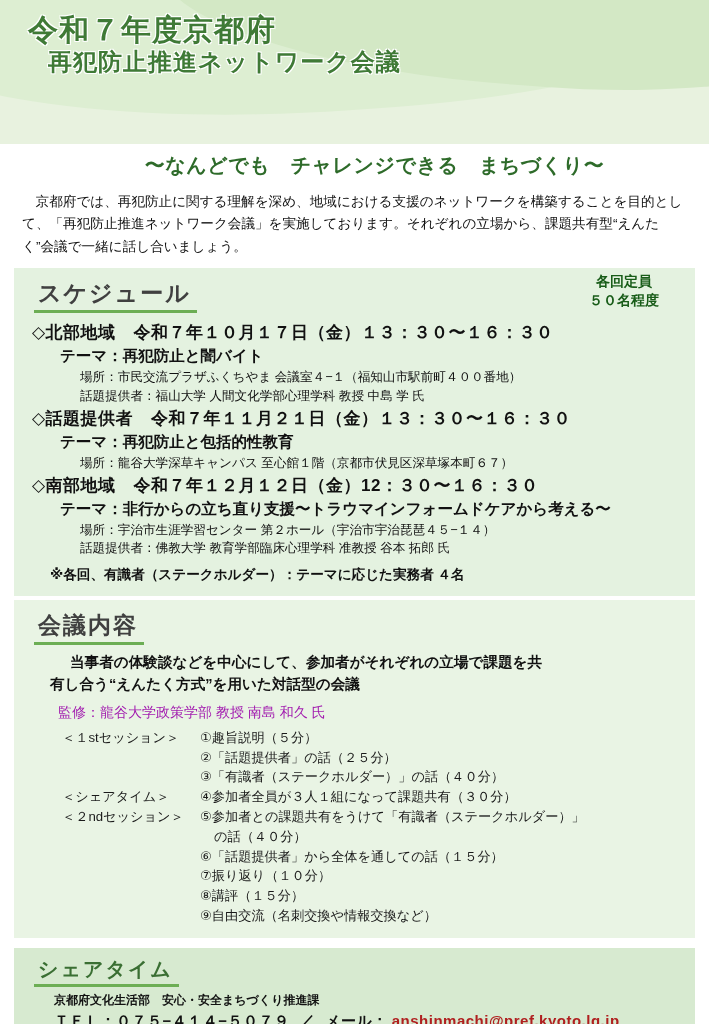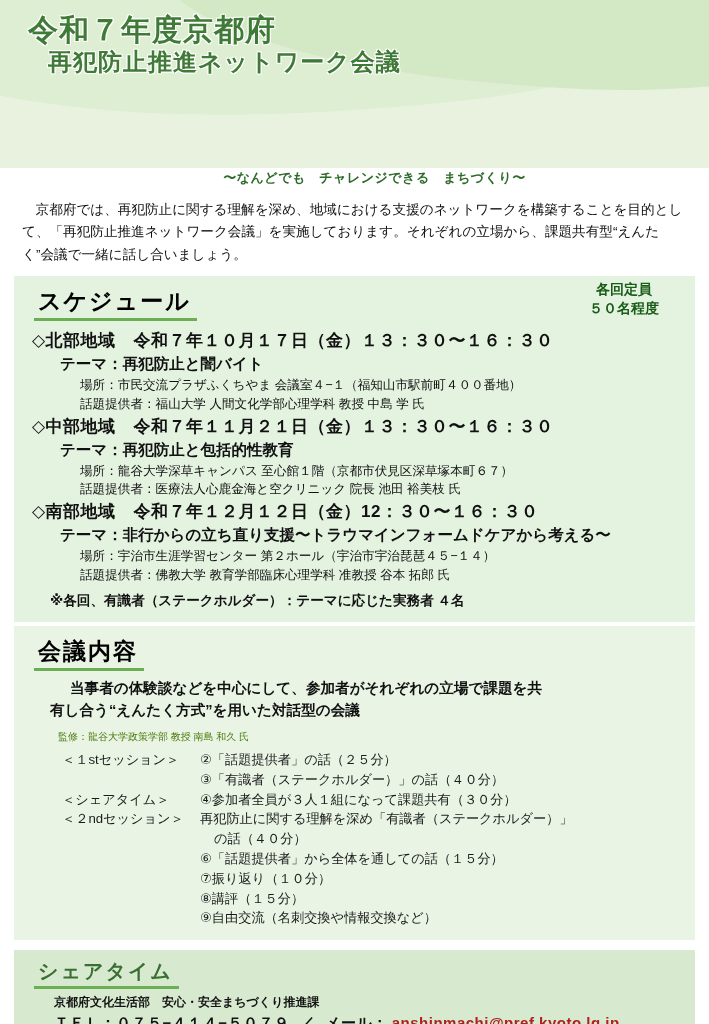--- a/index.html
+++ b/index.html
@@ -10,21 +10,21 @@
     font-family: "Liberation Sans", "DejaVu Sans", sans-serif;
     background: #ffffff;
     color: #1a1a1a;
     position: relative;
     overflow: hidden;
   }
 
   
   .header {
     position: relative;
-    height: 168px;
+    height: 144px;
     background: #e8f2df;
     overflow: hidden;
   }
   .header .swoosh {
     position: absolute;
     width: 900px;
     height: 230px;
     background: #ddeed2;
     border-radius: 50% 50% 45% 55%;
     top: -118px;
@@ -58,26 +58,26 @@
   .title-line2 {
     font-size: 24px;
     font-weight: bold;
     color: #3f7a36;
     letter-spacing: 1px;
     padding-left: 48px;
     text-shadow: 1px 1px 0 #ffffff, -1px 1px 0 #ffffff, 1px -1px 0 #ffffff, -1px -1px 0 #ffffff;
     line-height: 1.2;
   }
   .subtitle {
-    font-size: 13px;
+    font-size: 20px;
     font-weight: bold;
     color: #2e6b2a;
     text-align: center;
     padding-left: 40px;
-    margin-top: 1px;
+    margin-top: 8px;
     letter-spacing: 0.5px;
   }
 
   
   .intro {
     font-size: 13.6px;
     line-height: 1.65;
     padding: 12px 22px 6px 22px;
     color: #111;
   }
@@ -88,21 +88,21 @@
     margin: 4px 14px 0 14px;
     background: #e4f2e0;
     padding: 8px 14px 12px 14px;
     position: relative;
   }
   .panel.lighter { background: #e9f4e4; }
 
   .section-head {
     font-size: 23px;
     font-weight: bold;
-    color: #000000;
+    color: #404040;
     display: inline-block;
     border-bottom: 3px solid #6cae54;
     padding: 0 6px 1px 4px;
     margin: 2px 0 6px 6px;
     letter-spacing: 2px;
   }
 
   .capacity-badge {
     position: absolute;
     right: 24px;
@@ -148,23 +148,23 @@
   
   .content-lead {
     font-size: 14.6px;
     font-weight: bold;
     line-height: 1.55;
     margin: 0 0 8px 22px;
     color: #111;
   }
   .content-lead .indent { display: inline-block; padding-left: 20px; }
   .supervisor {
-    font-size: 10px;
+    font-size: 14px;
     margin: 0 0 6px 30px;
-    color: #4d7c0f;
+    color: #a21caf;
   }
   .session-grid {
     margin-left: 34px;
     font-size: 13.2px;
     line-height: 1.5;
   }
   .session-row {
     display: flex;
     align-items: flex-start;
   }
@@ -242,25 +242,24 @@
     <div class="region-title">
       <span class="diamond">◇</span><span class="region-name">北部地域</span><span>令和７年１０月１７日（金）１３：３０〜１６：３０</span>
     </div>
     <div class="theme">テーマ：再犯防止と闇バイト</div>
     <div class="detail">場所：市民交流プラザふくちやま 会議室４−１（福知山市駅前町４００番地）</div>
     <div class="detail">話題提供者：福山大学 人間文化学部心理学科 教授 中島 学 氏</div>
   </div>
 
   <div class="region">
     <div class="region-title">
-      <span class="diamond">◇</span><span class="region-name">中部地域</span><span>令和７年１１月２１日（金）１３：３０〜１６：３０</span>
+      <span class="diamond">◇</span><span class="region-name">話題提供者</span><span>令和７年１１月２１日（金）１３：３０〜１６：３０</span>
     </div>
     <div class="theme">テーマ：再犯防止と包括的性教育</div>
     <div class="detail">場所：龍谷大学深草キャンパス 至心館１階（京都市伏見区深草塚本町６７）</div>
-    <div class="detail">話題提供者：医療法人心鹿金海と空クリニック 院長 池田 裕美枝 氏</div>
   </div>
 
   <div class="region">
     <div class="region-title">
       <span class="diamond">◇</span><span class="region-name">南部地域</span><span>令和７年１２月１２日（金）12：３０〜１６：３０</span>
     </div>
     <div class="theme">テーマ：非行からの立ち直り支援〜トラウマインフォームドケアから考える〜</div>
     <div class="detail">場所：宇治市生涯学習センター 第２ホール（宇治市宇治琵琶４５−１４）</div>
     <div class="detail">話題提供者：佛教大学 教育学部臨床心理学科 准教授 谷本 拓郎 氏</div>
   </div>
@@ -276,36 +275,37 @@
     <span>有し合う“えんたく方式”を用いた対話型の会議</span>
   </div>
 
   <div class="supervisor">監修：龍谷大学政策学部 教授 南島 和久 氏</div>
 
   <div class="session-grid">
 
     <div class="session-row">
       <div class="session-label">＜１stセッション＞</div>
       <div class="session-items">
+        <span class="session-item">①趣旨説明（５分）</span>
         <span class="session-item">②「話題提供者」の話（２５分）</span>
         <span class="session-item">③「有識者（ステークホルダー）」の話（４０分）</span>
       </div>
     </div>
 
     <div class="session-row">
       <div class="session-label">＜シェアタイム＞</div>
       <div class="session-items">
         <span class="session-item">④参加者全員が３人１組になって課題共有（３０分）</span>
       </div>
     </div>
 
     <div class="session-row">
       <div class="session-label">＜２ndセッション＞</div>
       <div class="session-items">
-        <span class="session-item">再犯防止に関する理解を深め「有識者（ステークホルダー）」</span>
+        <span class="session-item">⑤参加者との課題共有をうけて「有識者（ステークホルダー）」</span>
         <span class="session-sub">の話（４０分）</span>
       </div>
     </div>
 
     <div class="session-row">
       <div class="session-label"></div>
       <div class="session-items">
         <span class="session-item">⑥「話題提供者」から全体を通しての話（１５分）</span>
         <span class="session-item">⑦振り返り（１０分）</span>
         <span class="session-item">⑧講評（１５分）</span>

